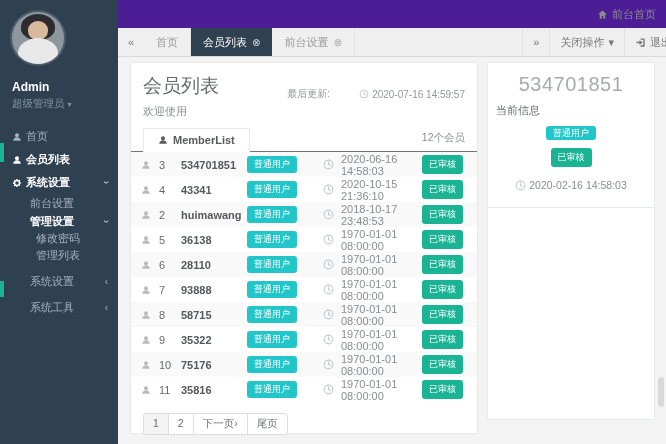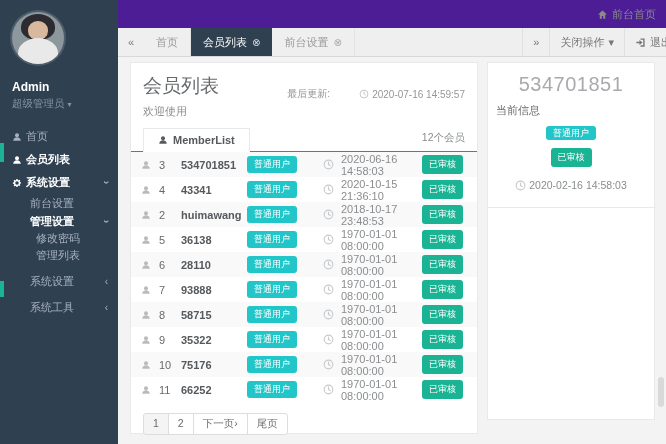--- a/index.html
+++ b/index.html
@@ -412,21 +412,21 @@
   </div>
 
   <div class="trow">
     <span class="ic">
           <svg width="10" height="10" viewBox="0 0 16 16">
             <circle cx="8" cy="5" r="3.2" fill="currentColor"></circle>
             <path d="M2 14c0-3.3 2.7-5.5 6-5.5s6 2.2 6 5.5z" fill="currentColor"></path>
           </svg>
         </span>
     <span class="mid">11</span>
-    <span class="mname">66252</span>
+    <span class="mname">35816</span>
     <span class="badge">普通用户</span>
     <span class="clock">
           <svg width="11" height="11" viewBox="0 0 16 16">
             <circle cx="8" cy="8" r="6.3" fill="none" stroke="currentColor" stroke-width="1.6"></circle>
             <path d="M8 4.5V8l2.4 1.4" stroke="currentColor" stroke-width="1.6" fill="none" stroke-linecap="round"></path>
           </svg>
         </span>
     <span class="mtime">1970-01-01 08:00:00</span>
     <button class="btn-review">已审核</button>
   </div>

